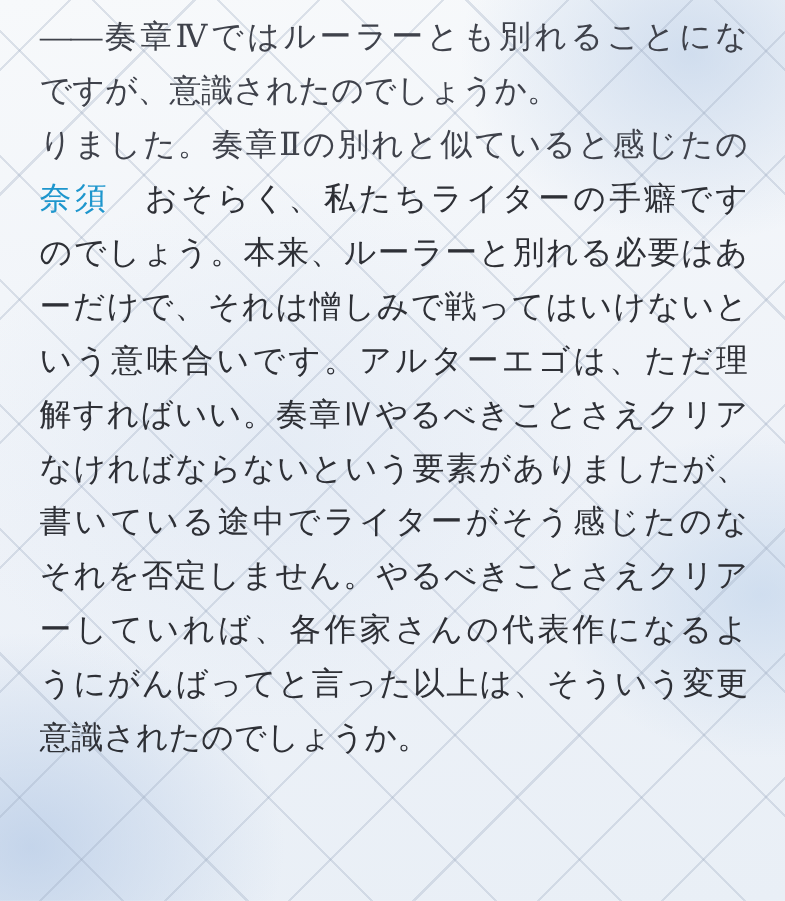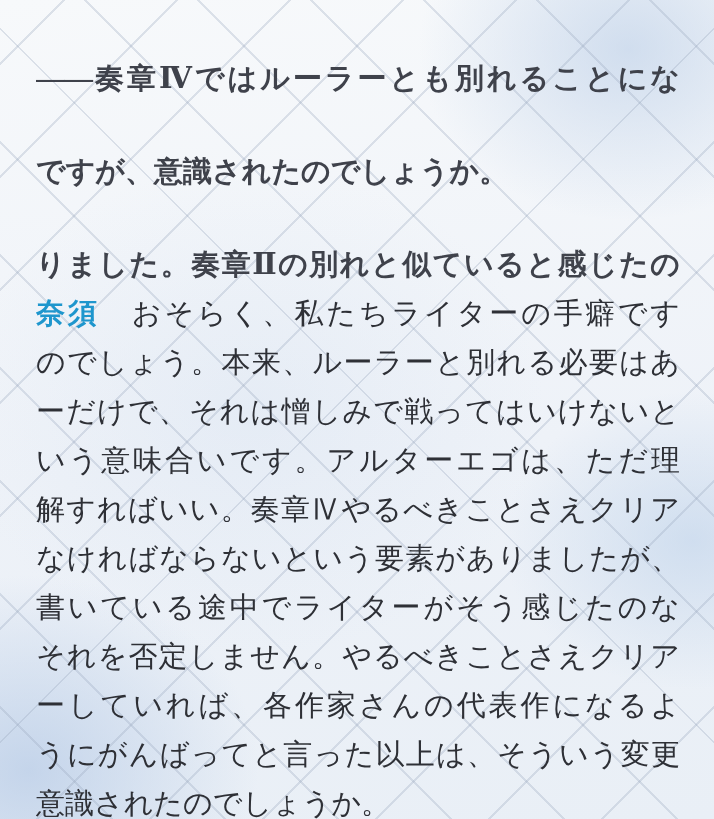--- a/index.html
+++ b/index.html
@@ -33,35 +33,34 @@
     font-family: "Liberation Sans", "DejaVu Sans", sans-serif;
     text-align: justify;
     text-align-last: justify;
     overflow: hidden;
   }
 
   
   .line.q {
     font-family: "Liberation Serif", "DejaVu Serif", serif;
     color: #3f424b;
-    font-weight: 700;
-    margin-top: 44px;
+    font-weight: 400;
   }
 
   
   .line.last { text-align-last: left; }
 
   .dash {
     display: inline-block; 
     letter-spacing: -1px;
   }
 
   .speaker {
     color: #1e96cd;
-    font-weight: 700;
+    font-weight: 400;
   }
 
   
   .serif-term {
     font-family: Liberation Serif, serif;
   }
 </style>
 </head>
 <body>
 

